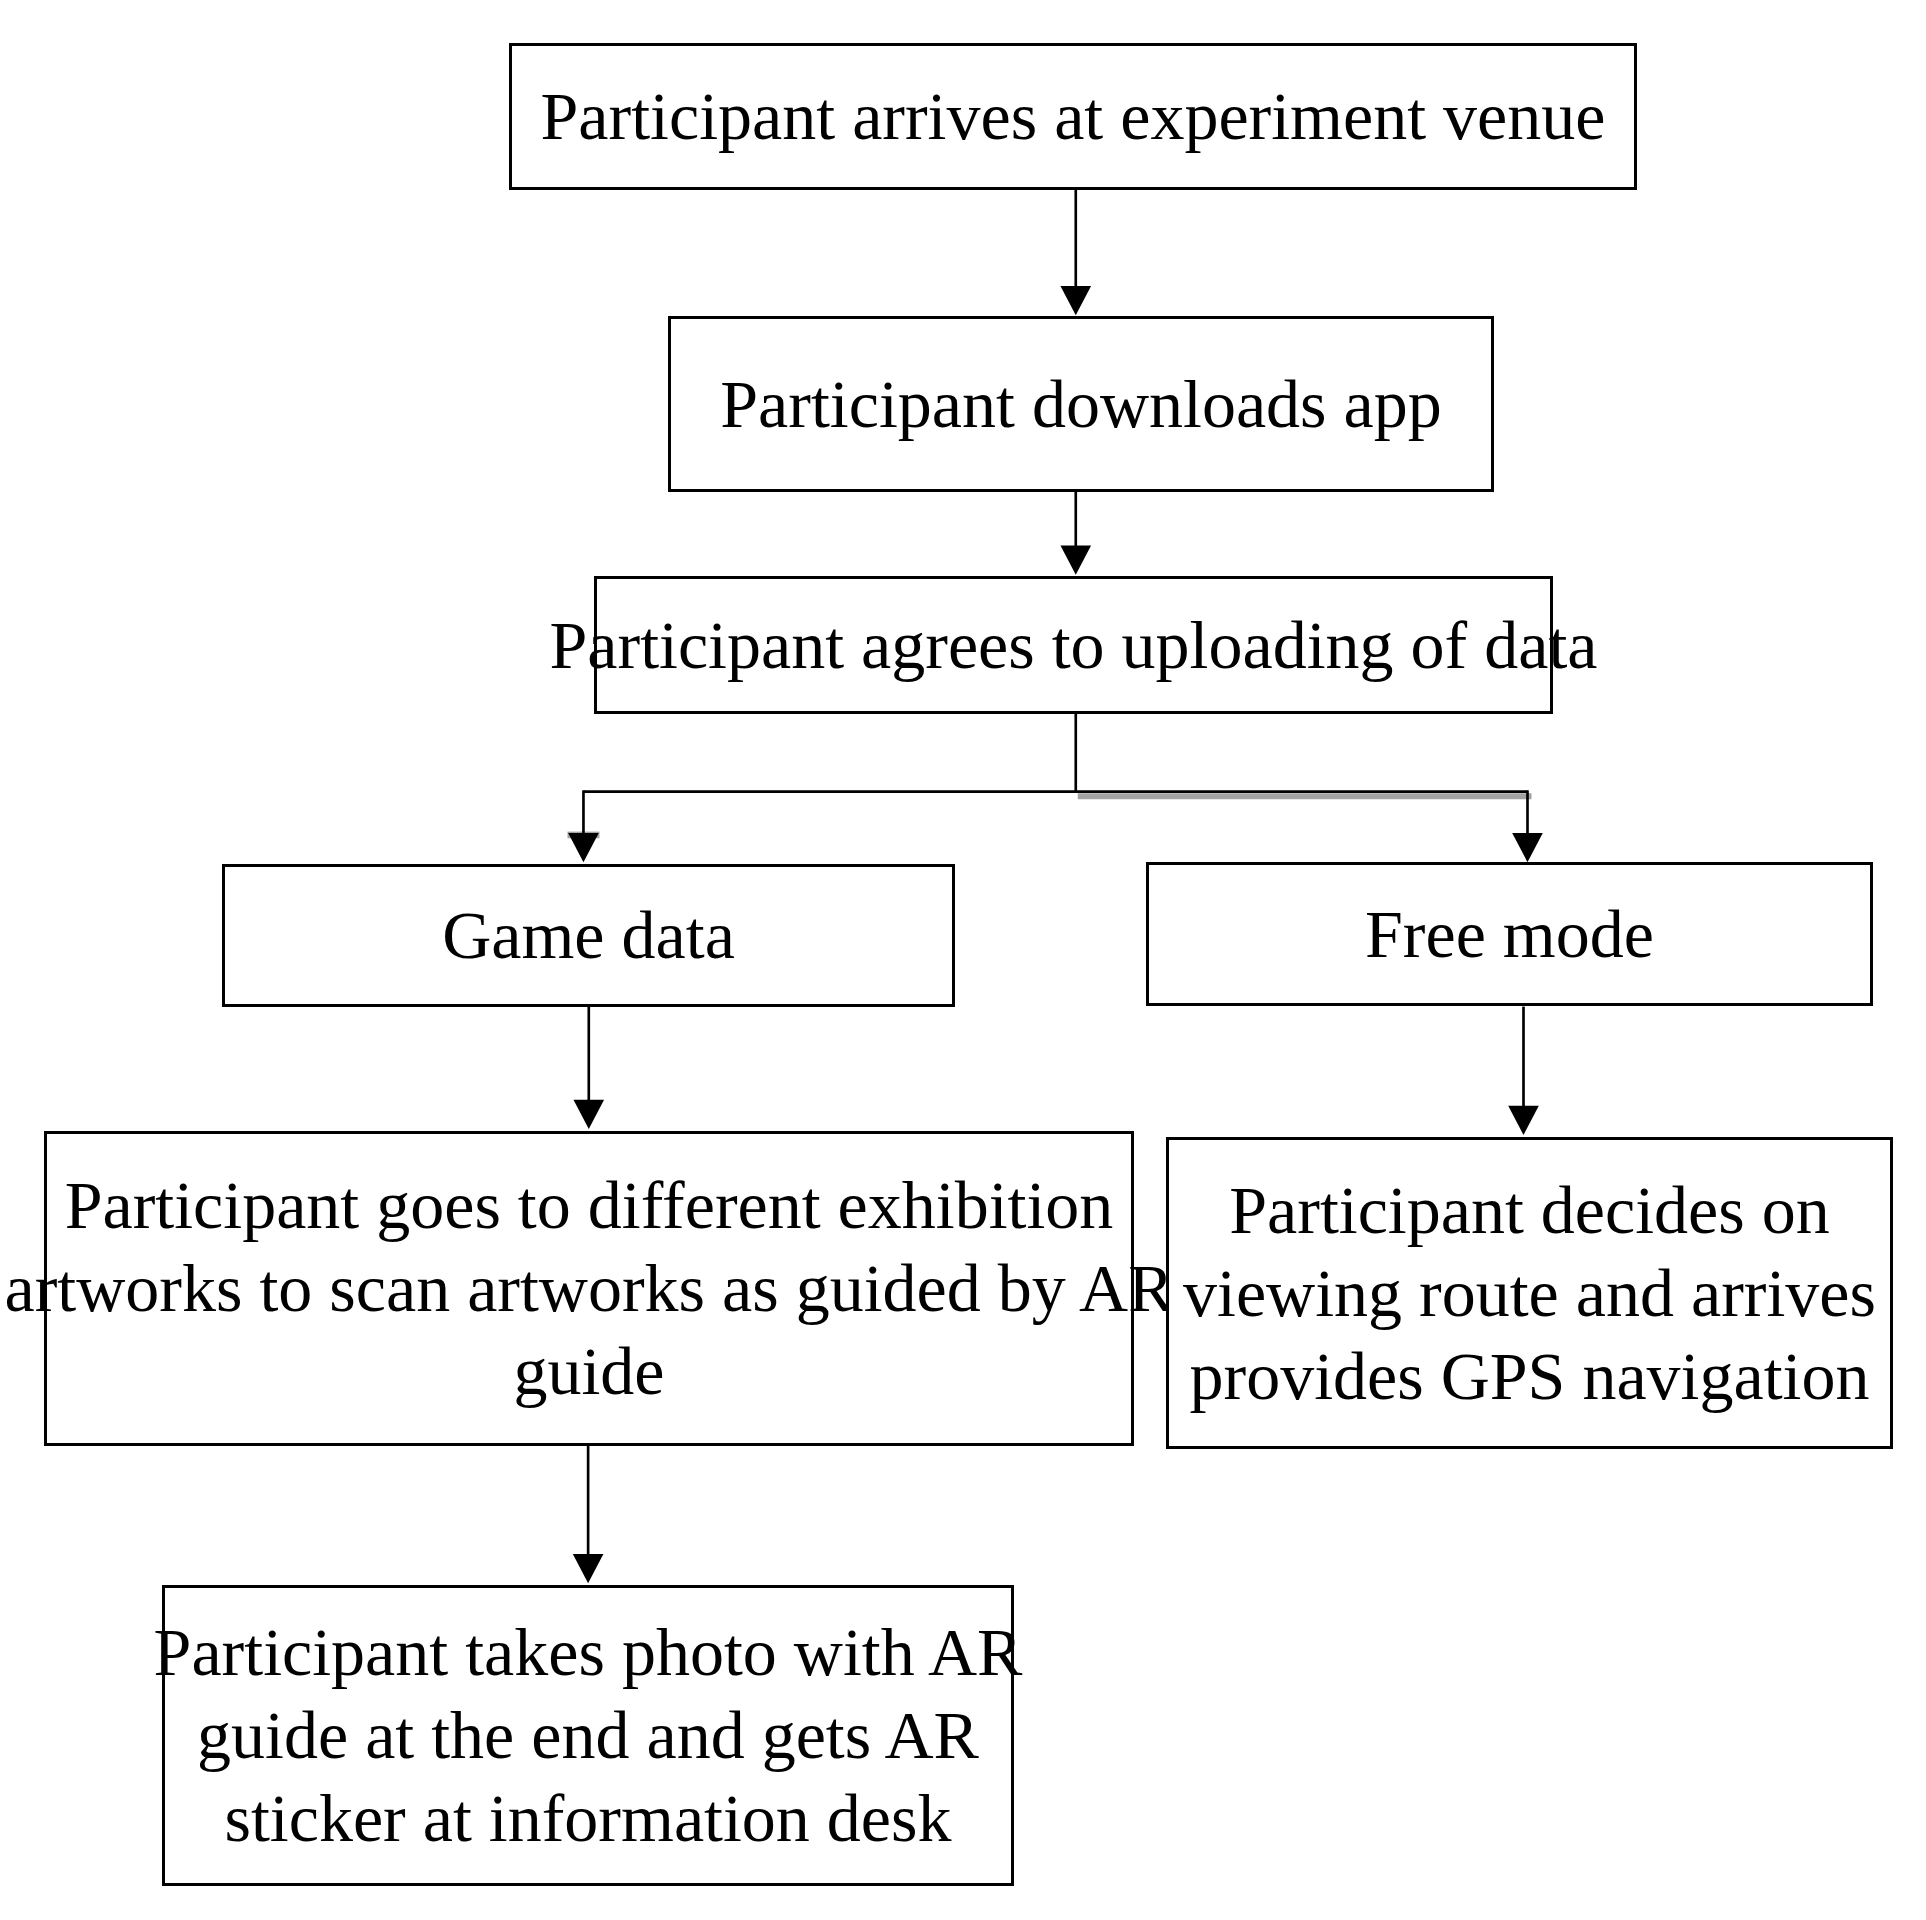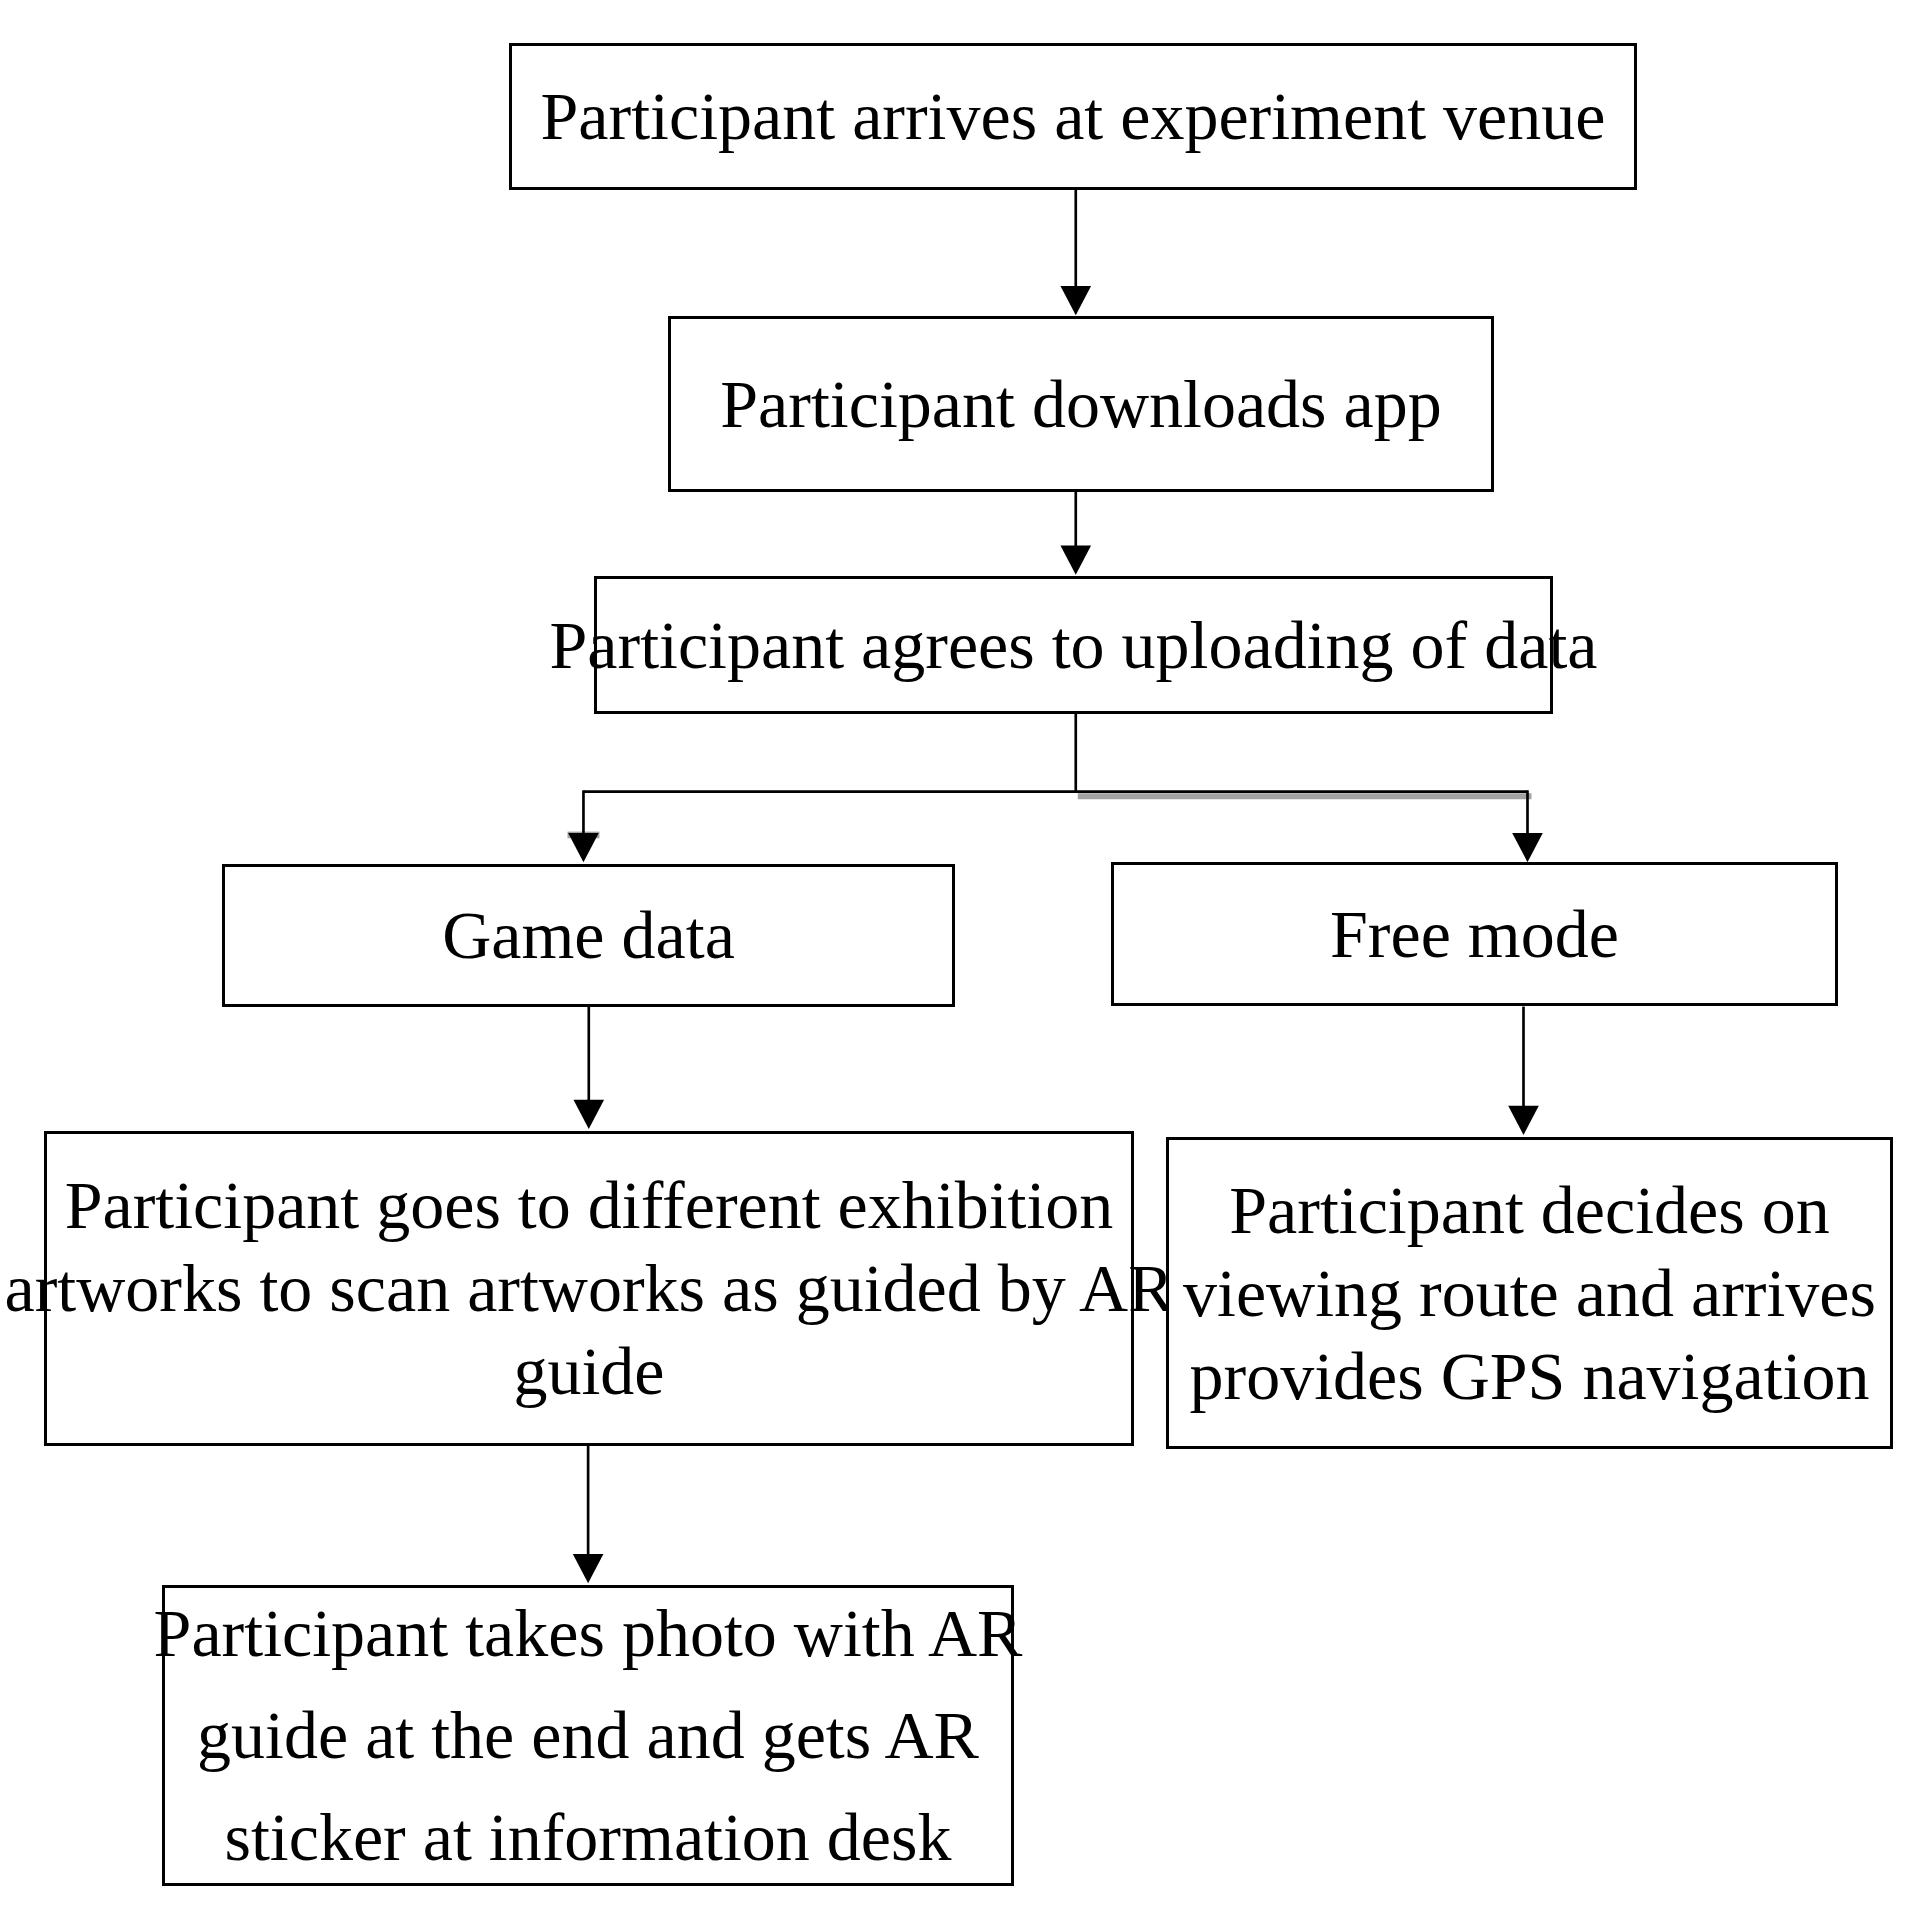--- a/index.html
+++ b/index.html
@@ -38,24 +38,24 @@
     line-height: 83px;
   }
   .node .tline {
     display: block;
     white-space: nowrap;
   }
   #n-arrive     { left: 509px;  top: 43px;   width: 1128px; height: 147px; }
   #n-download   { left: 668px; top: 316px;  width: 826px; height: 176px; }
   #n-agree      { left: 594px;  top: 576px;  width: 959px; height: 138px; }
   #n-game-mode  { left: 222px;  top: 864px; width: 733px; height: 143px; }
-  #n-free-mode  { left: 1111px; top: 862px; width: 727px; height: 144px; }
+  #n-free-mode  { left: 1146px; top: 862px; width: 727px; height: 144px; }
   #n-game-visit { left: 44px;   top: 1131px; width: 1090px; height: 315px; }
   #n-free-route { left: 1166px; top: 1137px; width: 727px; height: 312px; }
-  #n-game-photo { left: 162px;  top: 1585px; width: 852px; height: 301px; gap: 19px; }
+  #n-game-photo { left: 162px;  top: 1585px; width: 852px; height: 301px; }
   .edge-line {
     stroke: #000000;
     stroke-width: 4;
   }
   .edge-shadow {
     stroke: #a3a3a3;
     stroke-width: 9;
   }
   .arrowhead {
     fill: #000000;

